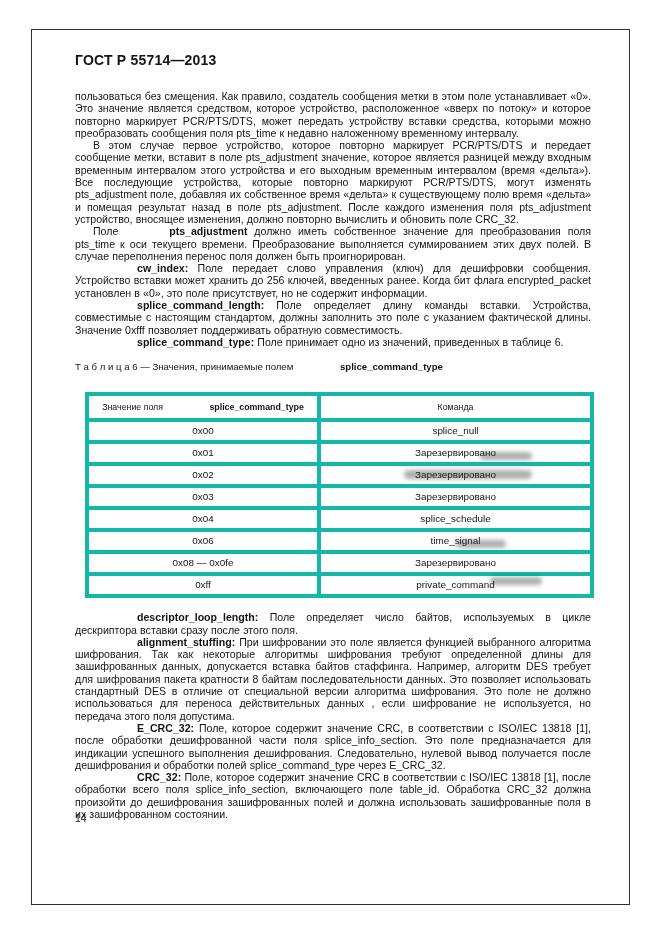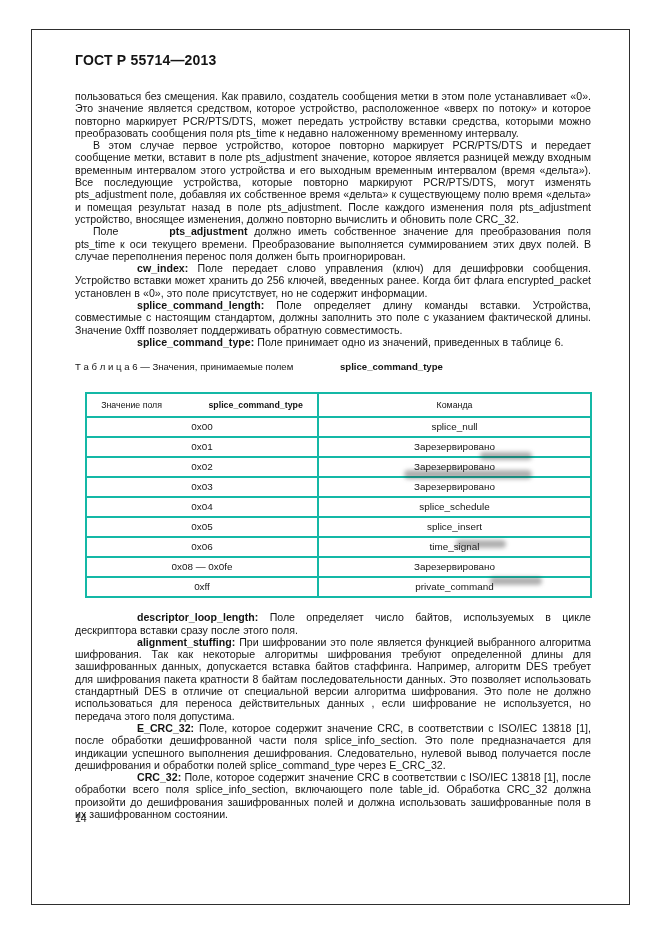--- a/index.html
+++ b/index.html
@@ -43,21 +43,21 @@
     font-size:9.6px;
     line-height:11px;
   }
   table.gost {
     border-collapse:collapse;
     margin-left:10px;
     width:505px;
     table-layout:fixed;
   }
   table.gost th, table.gost td {
-    border:2px solid #14b8a6;
+    border:4px solid #14b8a6;
     text-align:center;
     vertical-align:middle;
   }
   table.gost th {
     font-weight:normal;
     font-size:8.8px;
     line-height:10px;
     padding:6px 3px;
   }
   table.gost td {
@@ -134,24 +134,20 @@
         <tr>
           <td>0x03</td>
           <td>Зарезервировано</td>
         </tr>
 
         <tr>
           <td>0x04</td>
           <td>splice_schedule</td>
         </tr>
 
-        <tr>
-          <td>0x05</td>
-          <td>splice_insert</td>
-        </tr>
 
         <tr>
           <td>0x06</td>
           <td>time_signal</td>
         </tr>
 
 
         <tr>
           <td>0x08 — 0x0fe</td>
           <td>Зарезервировано</td>

